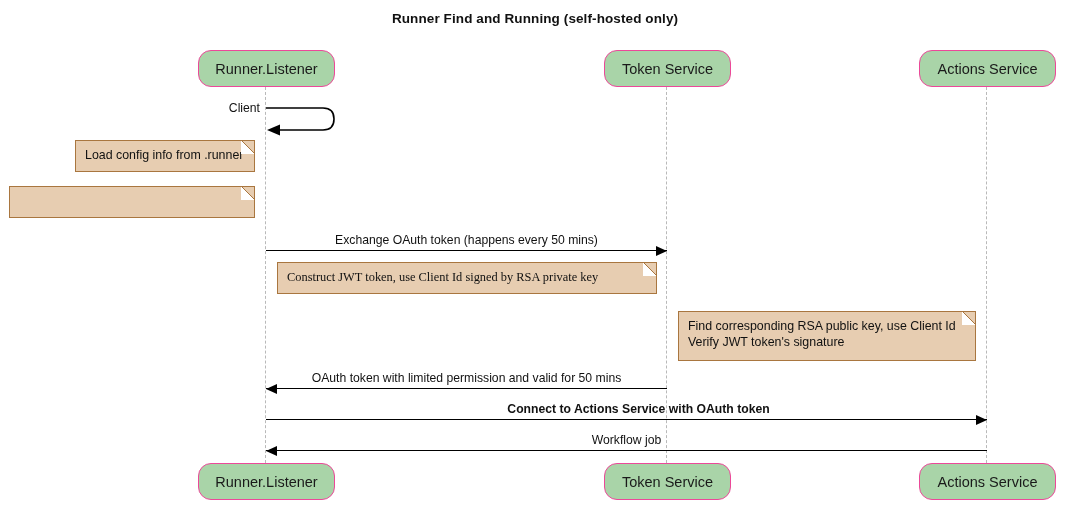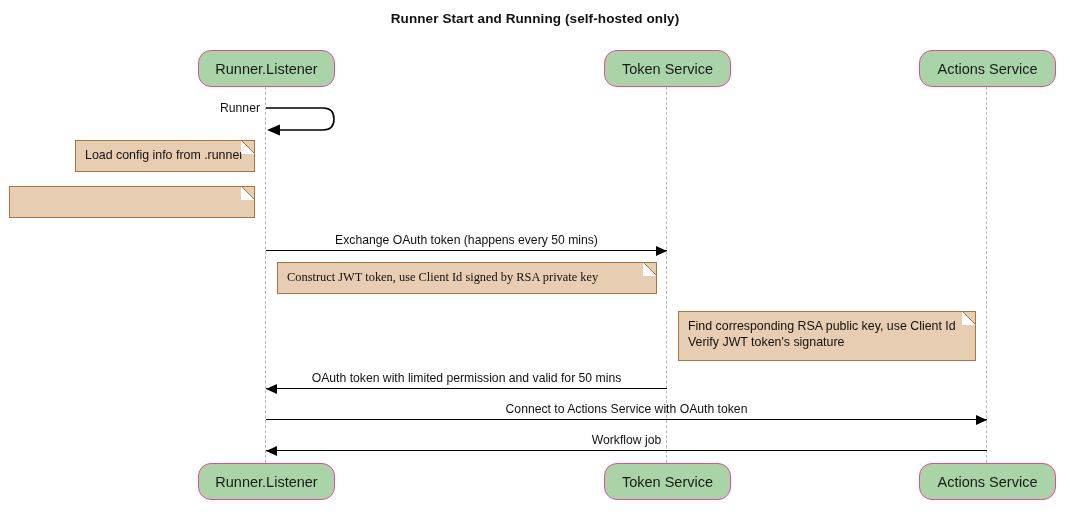--- a/index.html
+++ b/index.html
@@ -102,21 +102,21 @@
   .selfloop {
     position: absolute;
   }
   .selfloop svg { display: block; }
 </style>
 </head>
 <body>
 
 <div id="diagram">
 
-  <div class="diagram-title">Runner Start and Running (self-hosted only)</div>
+  <div class="diagram-title">Runner Find and Running (self-hosted only)</div>
 
   <div id="lifelines">
       <div class="lifeline" style="left: 265.25px; top: 87px; height: 376px;"></div>
       <div class="lifeline" style="left: 666.25px; top: 87px; height: 376px;"></div>
       <div class="lifeline" style="left: 986.25px; top: 87px; height: 376px;"></div>
     </div>
 
   <div id="participants-top">
       <div class="participant" style="left: 198px; width: 137px; top: 50px;"><span>Runner.Listener</span></div>
       <div class="participant" style="left: 604px; width: 127px; top: 50px;"><span>Token Service</span></div>
@@ -124,36 +124,36 @@
     </div>
 
   <div id="messages">
       <div>
         <div class="selfloop" style="left: 266px; top: 105px;">
           <svg width="82" height="36">
             <path d="M0,3 L57,3 Q68,3 68,14 Q68,25 57,25 L14,25" fill="none" stroke="#000" stroke-width="1.6"></path>
             <polygon points="1,25 14,19.5 14,30.5" fill="#000"></polygon>
           </svg>
         </div>
-        <div class="msg-label" style="left: 214px; top: 101px; width: 46px; text-align: right;">Runner</div>
+        <div class="msg-label" style="left: 214px; top: 101px; width: 46px; text-align: right;">Client</div>
       </div>
       <div>
         <div class="msg-line" style="left: 266px; top: 250px; width: 401px;"></div>
         <div class="arrowhead arrow-right" style="top: 245.5px; left: 656px;"></div>
         <div class="msg-label" style="left: 266px; width: 401px; top: 233px;">Exchange OAuth token (happens every 50 mins)</div>
       </div>
       <div>
         <div class="msg-line" style="left: 266px; top: 388px; width: 401px;"></div>
         <div class="arrowhead arrow-left" style="top: 383.5px; left: 266px;"></div>
         <div class="msg-label" style="left: 266px; width: 401px; top: 371px; text-align: center;">OAuth token with limited permission and valid for 50 mins</div>
       </div>
       <div>
         <div class="msg-line" style="left: 266px; top: 419px; width: 721px;"></div>
         <div class="arrowhead arrow-right" style="top: 414.5px; left: 976px;"></div>
-        <div class="msg-label" style="left: 266px; width: 721px; top: 402px;">Connect to Actions Service with OAuth token</div>
+        <div class="msg-label" style="left: 278px; width: 721px; top: 402px; font-weight: bold;">Connect to Actions Service with OAuth token</div>
       </div>
       <div>
         <div class="msg-line" style="left: 266px; top: 450px; width: 721px;"></div>
         <div class="arrowhead arrow-left" style="top: 445.5px; left: 266px;"></div>
         <div class="msg-label" style="left: 266px; width: 721px; top: 433px;">Workflow job</div>
       </div>
     </div>
 
   <div id="notes">
       <div class="note" style="left: 75px; top: 140px; width: 180px; height: 32px;"><div>Load config info from .runner</div><div class="note-fold-tri"><svg width="14" height="14" viewBox="0 0 14 14">

